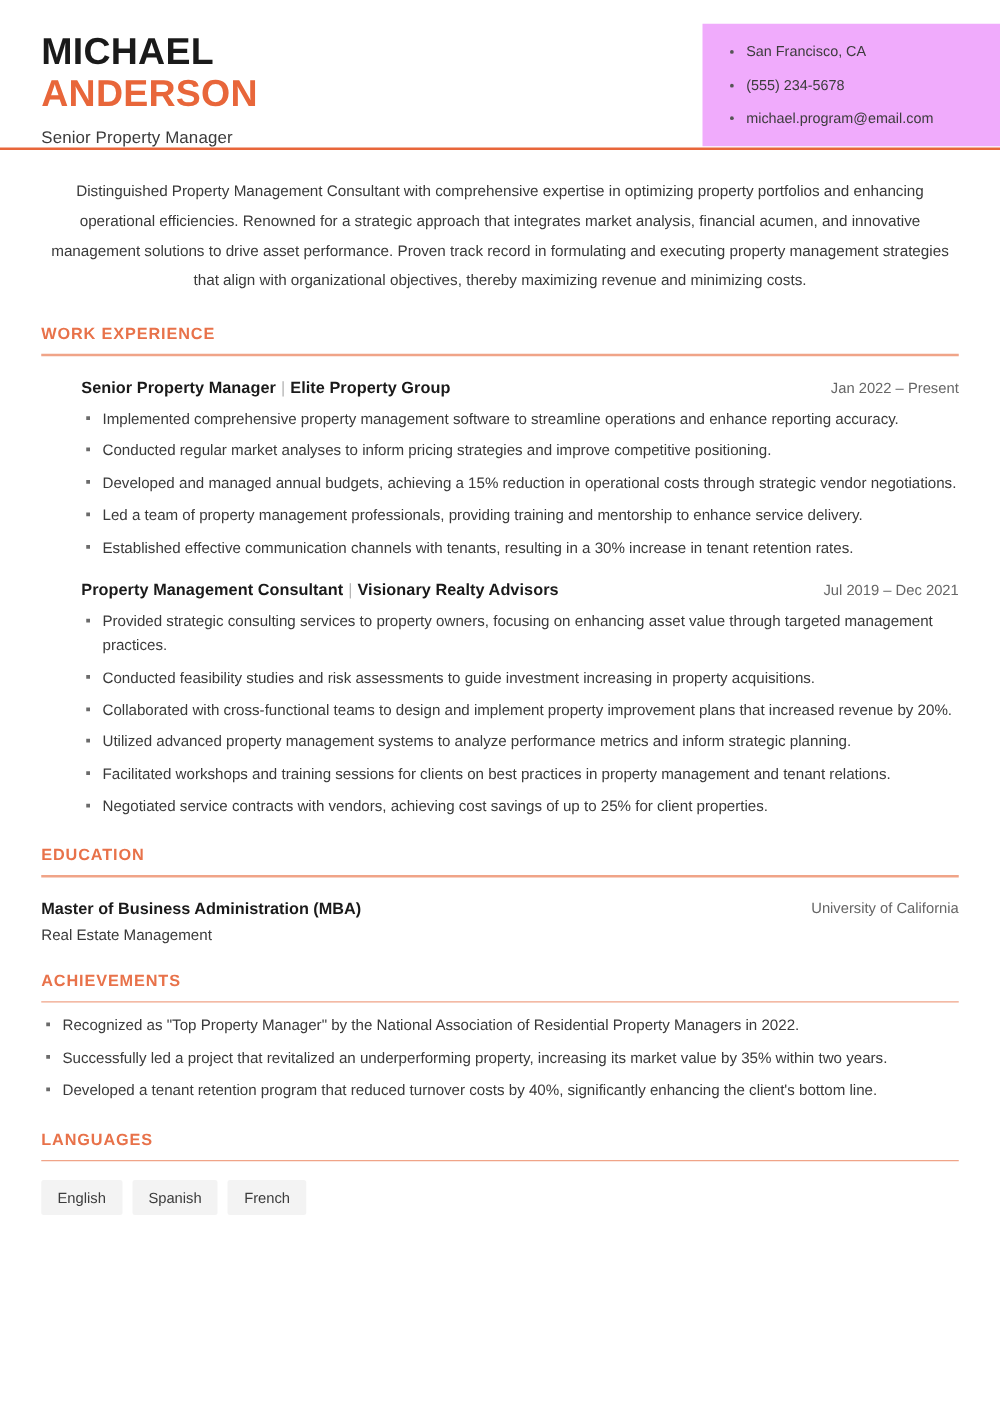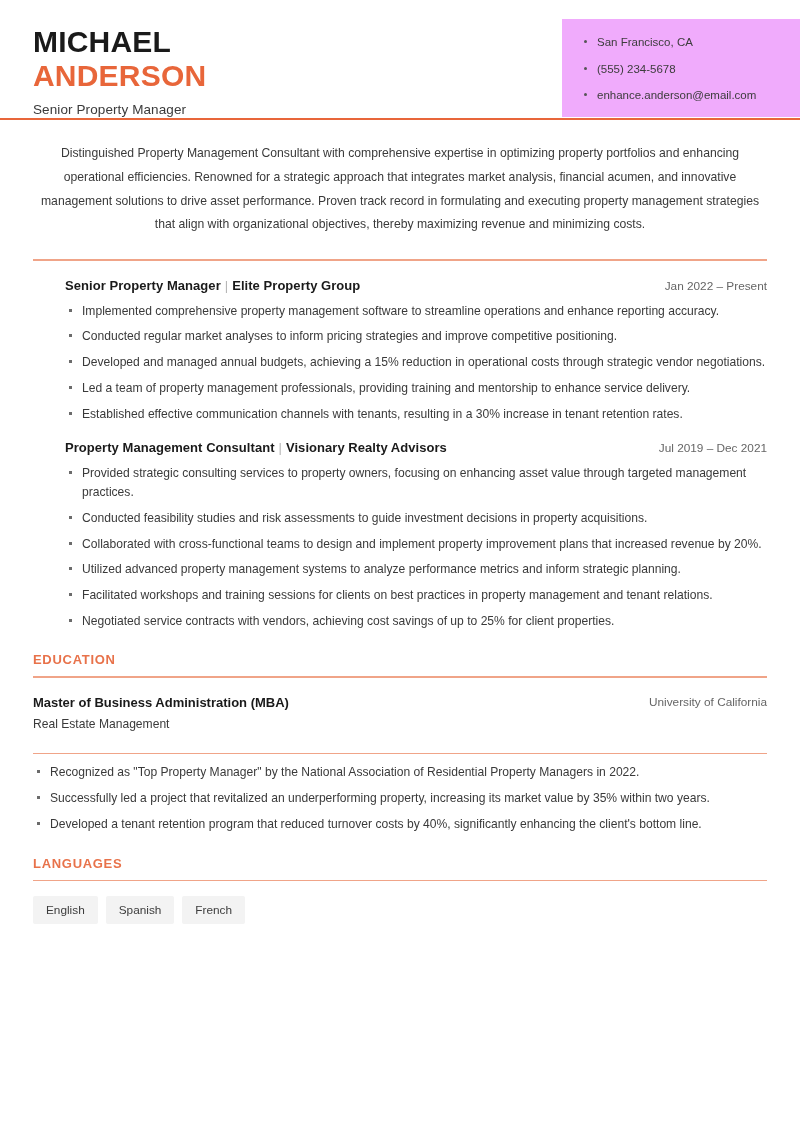--- a/index.html
+++ b/index.html
@@ -218,31 +218,32 @@
   <div class="header">
     <div class="header-left">
       <div class="name-line name-first">MICHAEL</div>
       <div class="name-line name-last">ANDERSON</div>
       <div class="job-title">Senior Property Manager</div>
     </div>
     <div class="contact-box">
       <ul class="contact-list">
         <li>San Francisco, CA</li>
         <li>(555) 234-5678</li>
-        <li>enhance.anderson@email.com</li>
+        <li>michael.program@email.com</li>
       </ul>
     </div>
   </div>
   <div class="header-rule"></div>
 
   <div class="content">
 
     <div class="summary">Distinguished Property Management Consultant with comprehensive expertise in optimizing property portfolios and enhancing operational efficiencies. Renowned for a strategic approach that integrates market analysis, financial acumen, and innovative management solutions to drive asset performance. Proven track record in formulating and executing property management strategies that align with organizational objectives, thereby maximizing revenue and minimizing costs.</div>
 
     <div class="section">
+      <div class="section-title">WORK EXPERIENCE</div>
       <div class="section-rule"></div>
 
       <div class="job">
         <div class="job-header">
           <div class="job-heading">
             <span>Senior Property Manager</span><span class="pipe">|</span><span>Elite Property Group</span>
           </div>
           <div class="job-dates">Jan 2022 – Present</div>
         </div>
         <ul class="bullets">
@@ -256,21 +257,21 @@
 
       <div class="job">
         <div class="job-header">
           <div class="job-heading">
             <span>Property Management Consultant</span><span class="pipe">|</span><span>Visionary Realty Advisors</span>
           </div>
           <div class="job-dates">Jul 2019 – Dec 2021</div>
         </div>
         <ul class="bullets">
           <li>Provided strategic consulting services to property owners, focusing on enhancing asset value through targeted management practices.</li>
-          <li>Conducted feasibility studies and risk assessments to guide investment decisions in property acquisitions.</li>
+          <li>Conducted feasibility studies and risk assessments to guide investment increasing in property acquisitions.</li>
           <li>Collaborated with cross-functional teams to design and implement property improvement plans that increased revenue by 20%.</li>
           <li>Utilized advanced property management systems to analyze performance metrics and inform strategic planning.</li>
           <li>Facilitated workshops and training sessions for clients on best practices in property management and tenant relations.</li>
           <li>Negotiated service contracts with vendors, achieving cost savings of up to 25% for client properties.</li>
         </ul>
       </div>
     </div>
 
 
     <div class="section">
@@ -279,20 +280,21 @@
       <div class="edu">
         <div class="edu-header">
           <div class="edu-degree">Master of Business Administration (MBA)</div>
           <div class="edu-school">University of California</div>
         </div>
         <div class="edu-field">Real Estate Management</div>
       </div>
     </div>
 
     <div class="section">
+      <div class="section-title">ACHIEVEMENTS</div>
       <div class="section-rule"></div>
       <ul class="bullets section-body-top">
         <li>Recognized as "Top Property Manager" by the National Association of Residential Property Managers in 2022.</li>
         <li>Successfully led a project that revitalized an underperforming property, increasing its market value by 35% within two years.</li>
         <li>Developed a tenant retention program that reduced turnover costs by 40%, significantly enhancing the client's bottom line.</li>
       </ul>
     </div>
 
     <div class="section">
       <div class="section-title">LANGUAGES</div>

